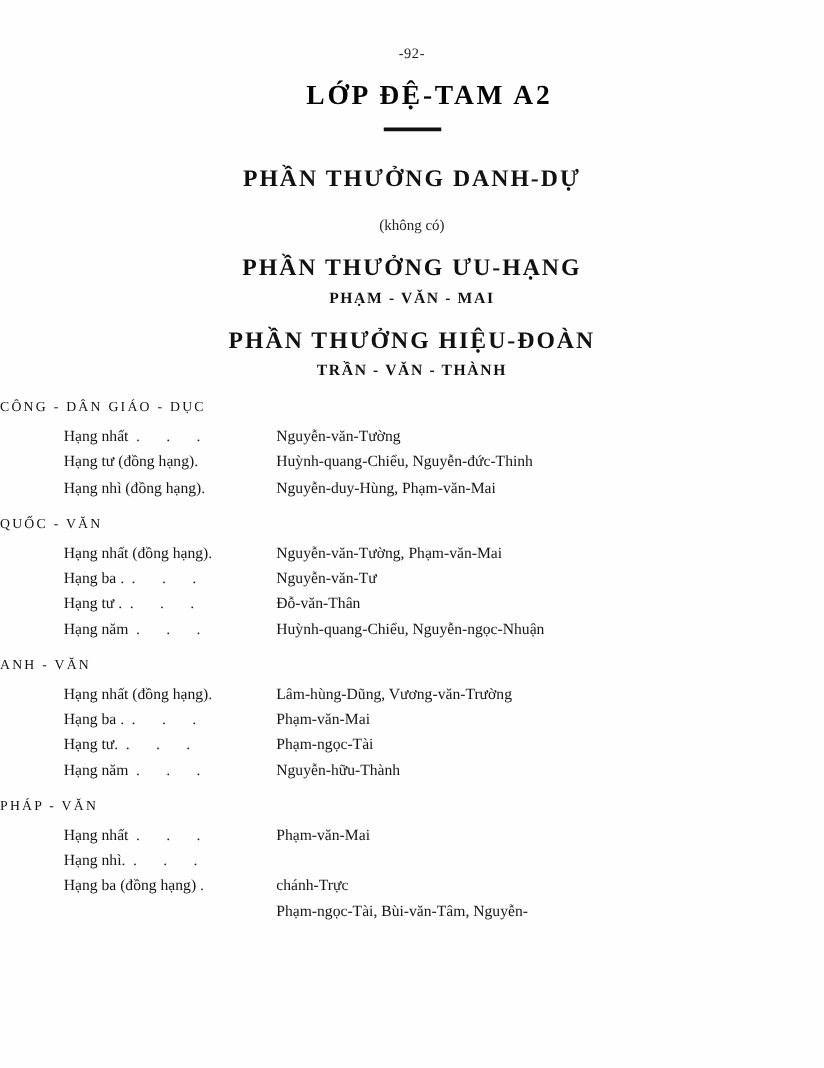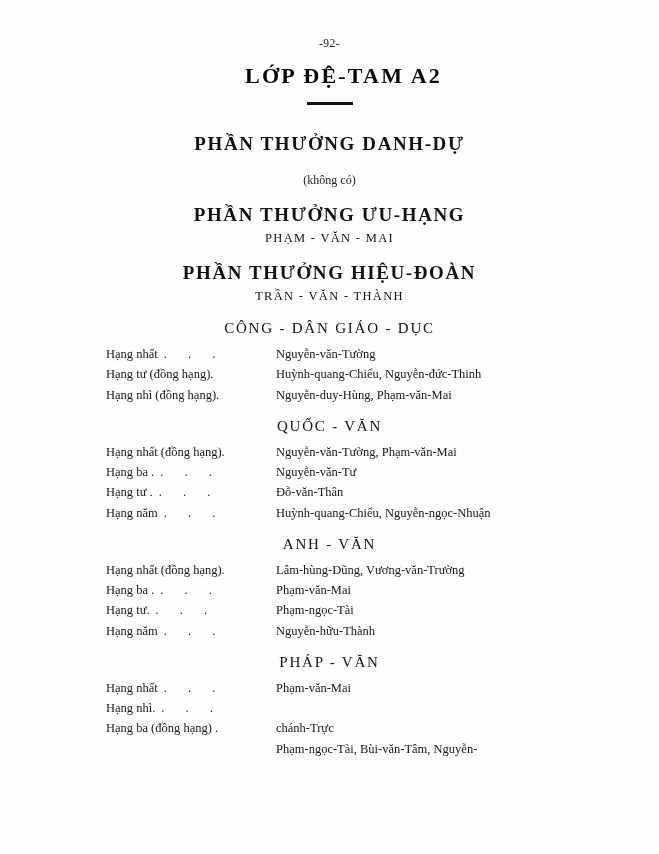--- a/index.html
+++ b/index.html
@@ -62,44 +62,43 @@
     letter-spacing: 1.6px;
     color: #111;
   }
   .award-note {
     font-size: 12px;
     margin-top: 18px;
     color: #222;
   }
   .award-name {
     font-size: 12.5px;
-    font-weight: normal;
+    font-weight: bold;
     letter-spacing: 1.3px;
     margin-top: 5px;
     color: #111;
   }
 
   
   .subjects {
     margin-top: 10px;
   }
   .subject {
     margin-bottom: 13px;
   }
   .subject-title {
-    text-align: center;
-    font-size: 15px;
+    text-align: left;
+    font-size: 11px;
     letter-spacing: 1.8px;
     color: #111;
     margin-bottom: 7px;
   }
   .entries {
-    padding-left: 86px;
+    padding-left: 51px;
     padding-right: 28px;
-    margin-left: 20px;
   }
   .entry {
     display: flex;
     align-items: flex-start;
     font-size: 12.5px;
     line-height: 1.62;
     color: #151515;
   }
   .entry-rank {
     width: 168px;

